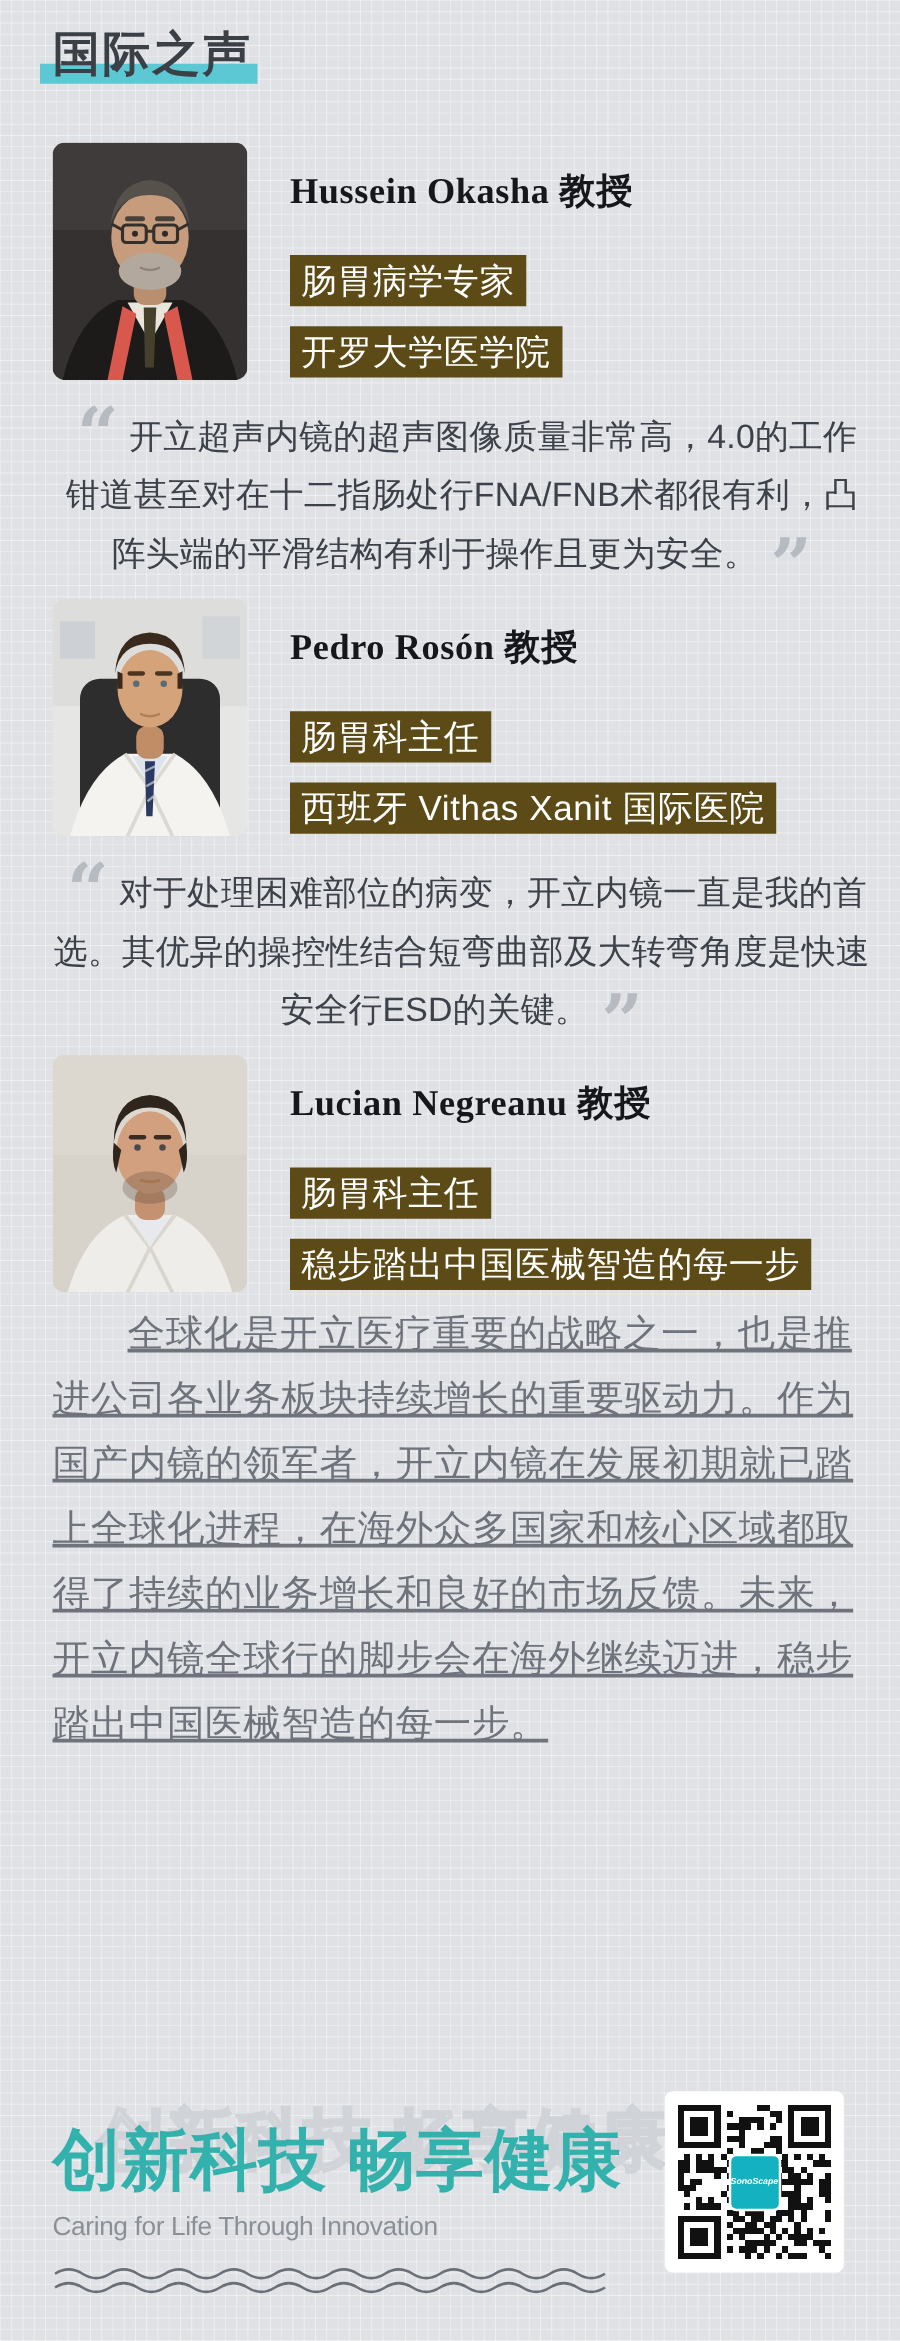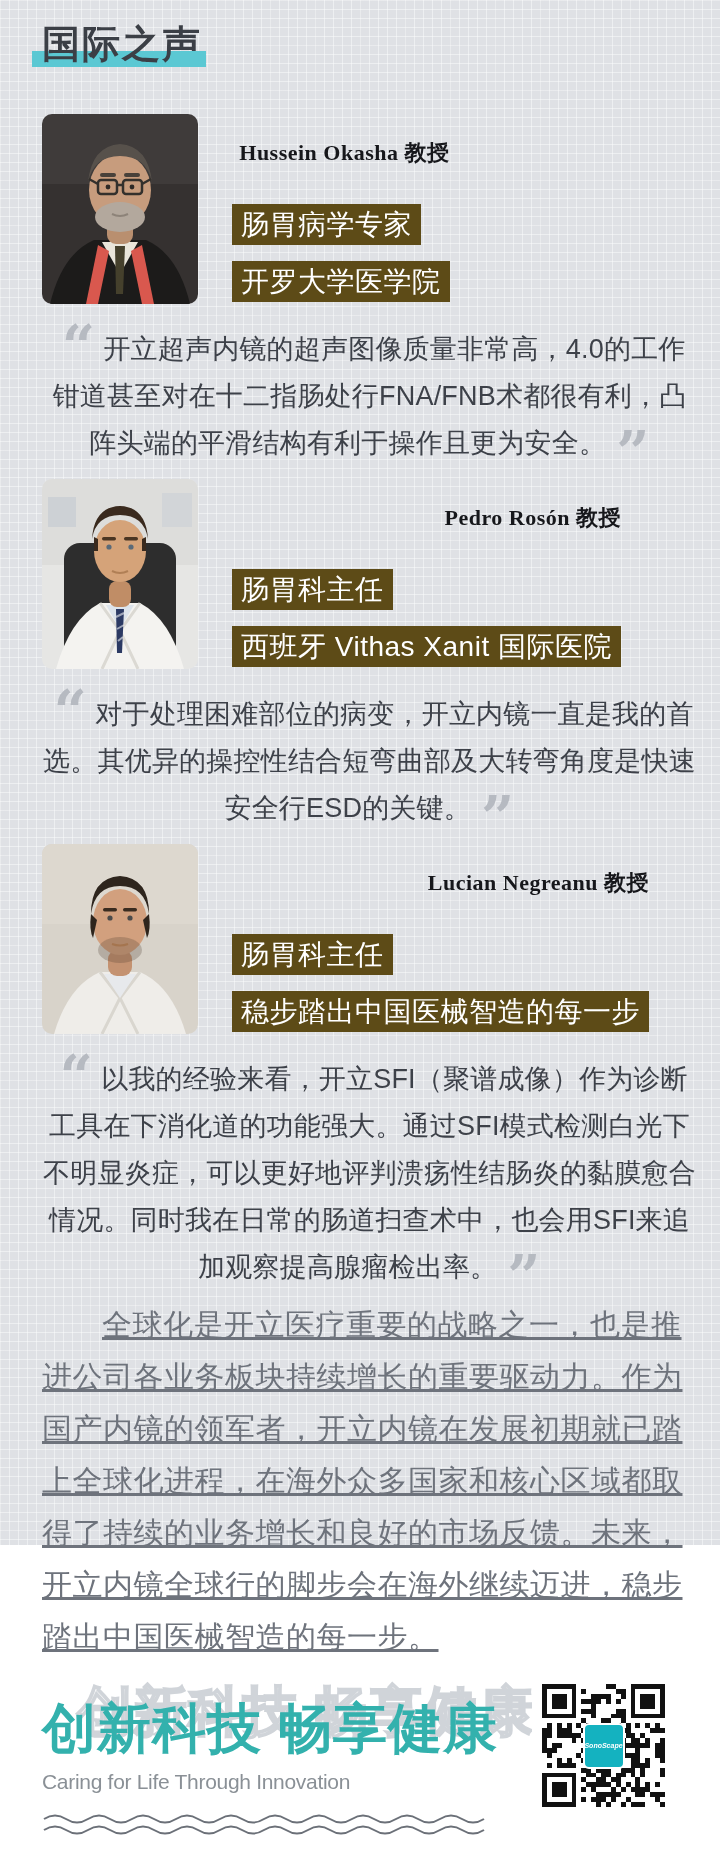--- a/index.html
+++ b/index.html
@@ -2,21 +2,21 @@
 <html lang="zh"><head>
 <meta charset="utf-8">
 <style>
   html,body{margin:0;padding:0;}
   body{
     width:720px;height:1873px;
     font-family:"Liberation Sans","DejaVu Sans",sans-serif;
     overflow:hidden;
   }
   #page{
-    position:relative;width:720px;height:1545px;
+    position:relative;width:720px;height:1873px;
     background-color:#dfe1e5;
     background-image:
       linear-gradient(to right, rgba(255,255,255,.45) 1px, transparent 1px),
       linear-gradient(to bottom, rgba(255,255,255,.45) 1px, transparent 1px),
       linear-gradient(to right, rgba(150,156,168,.10) 1px, transparent 1px),
       linear-gradient(to bottom, rgba(150,156,168,.10) 1px, transparent 1px);
     background-size:9px 9px,9px 9px,45px 45px,45px 45px;
   }
   .content{position:absolute;left:42px;top:22px;width:655px;}
 
@@ -31,22 +31,22 @@
     background:#5bc8d3;z-index:-1;
   }
 
   
   .expert{display:flex;margin-top:12px;}
   .photo{width:156px;height:190px;border-radius:10px;overflow:hidden;flex:none;}
   .photo svg{display:block;width:156px;height:190px;}
   .info{margin-left:34px;}
   .expert-name{
     margin-top:22px;font-family:"Liberation Serif","DejaVu Serif",serif;
-    font-size:22px;line-height:34px;font-weight:600;color:#16171b;
-    letter-spacing:.5px;white-space:nowrap;text-align:right;
+    font-size:29px;line-height:34px;font-weight:600;color:#16171b;
+    letter-spacing:.5px;white-space:nowrap;
   }
   .badges{margin-top:34px;}
   .badge{
     display:inline-block;background:#5d4b17;color:#ffffff;
     font-size:28px;line-height:25px;padding:8px 9px;letter-spacing:.5px;
     white-space:nowrap;
   }
   .badge-row + .badge-row .badge{margin-top:16px;}
 
   
@@ -208,21 +208,20 @@
             </svg>
           </div>
     <div class="info">
       <div class="expert-name">Lucian Negreanu 教授</div>
       <div class="badges">
         <div class="badge-row"><span class="badge">肠胃科主任</span></div>
         <div class="badge-row"><span class="badge">稳步踏出中国医械智造的每一步</span></div>
       </div>
     </div>
   </section>
-  <p class="quote"><span class="qmark open"></span><span>以我的经验来看，开立SFI（聚谱成像）作为诊断工具在下消化道的功能强大。通过SFI模式检测白光下不明显炎症，可以更好地评判溃疡性结肠炎的黏膜愈合情况。同时我在日常的肠道扫查术中，也会用SFI来追加观察提高腺瘤检出率。</span><span class="qmark close"></span></p>
 </div>
 
     <p class="conclusion">全球化是开立医疗重要的战略之一，也是推进公司各业务板块持续增长的重要驱动力。作为国产内镜的领军者，开立内镜在发展初期就已踏上全球化进程，在海外众多国家和核心区域都取得了持续的业务增长和良好的市场反馈。未来，开立内镜全球行的脚步会在海外继续迈进，稳步踏出中国医械智造的每一步。</p>
   </div>
 
   <div class="footer">
     <div class="slogan-ghost">创新科技 畅享健康</div>
     <div class="slogan">创新科技 畅享健康</div>
     <div class="tagline">Caring for Life Through Innovation</div>
     <svg class="waves" width="455" height="28" viewBox="0 0 455 28">

